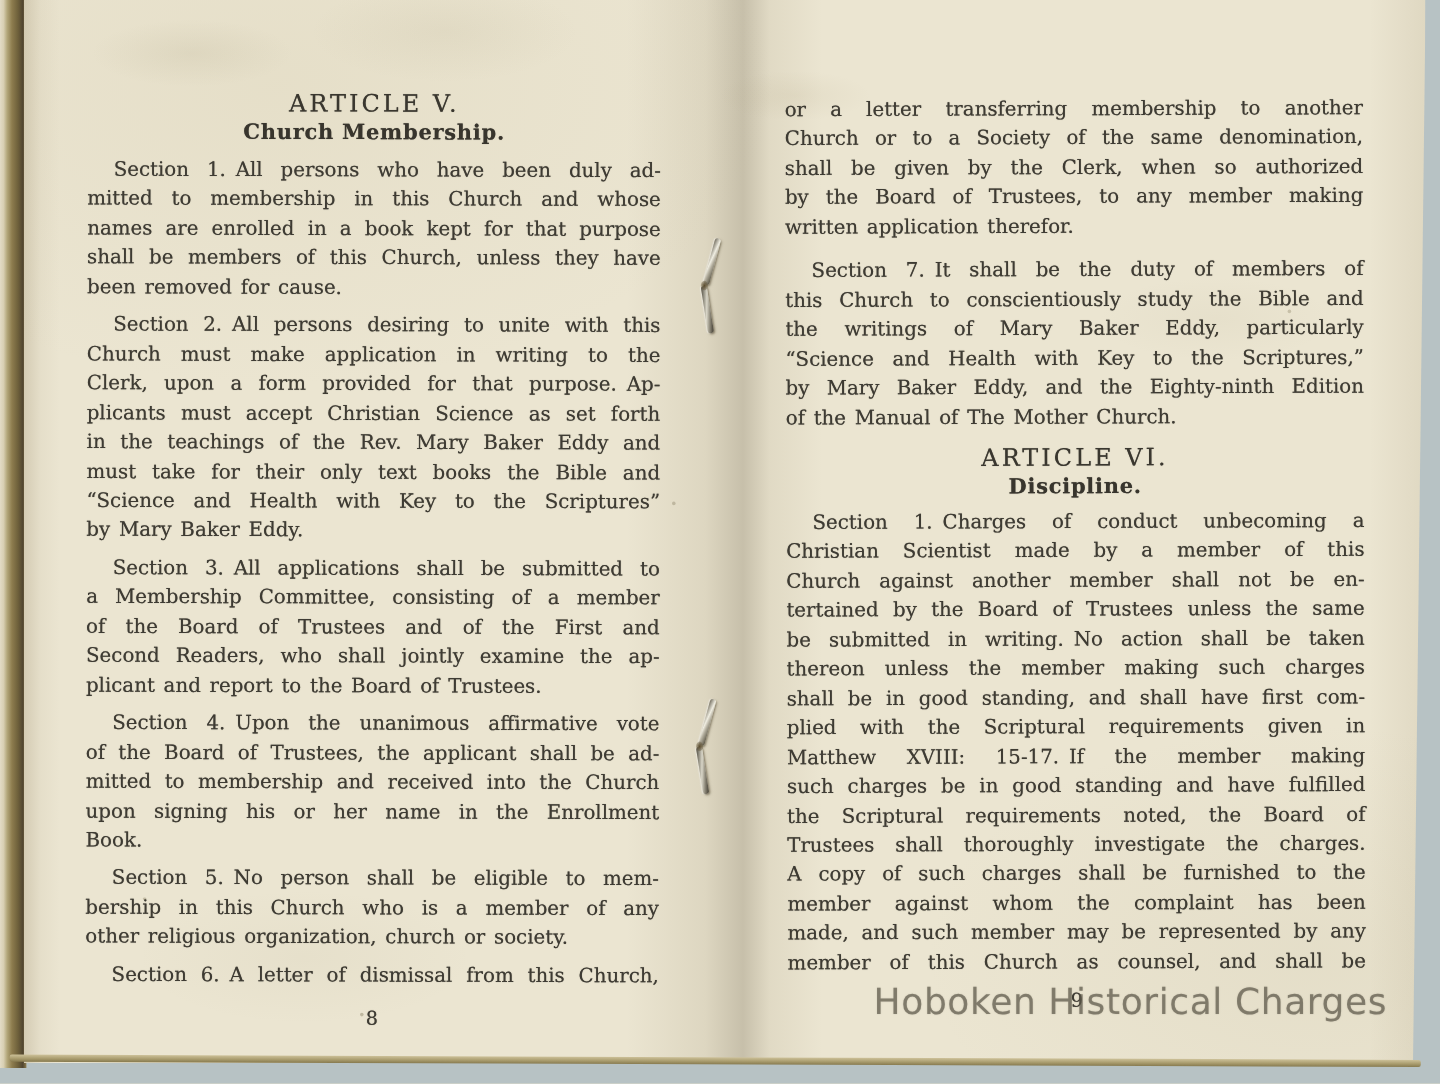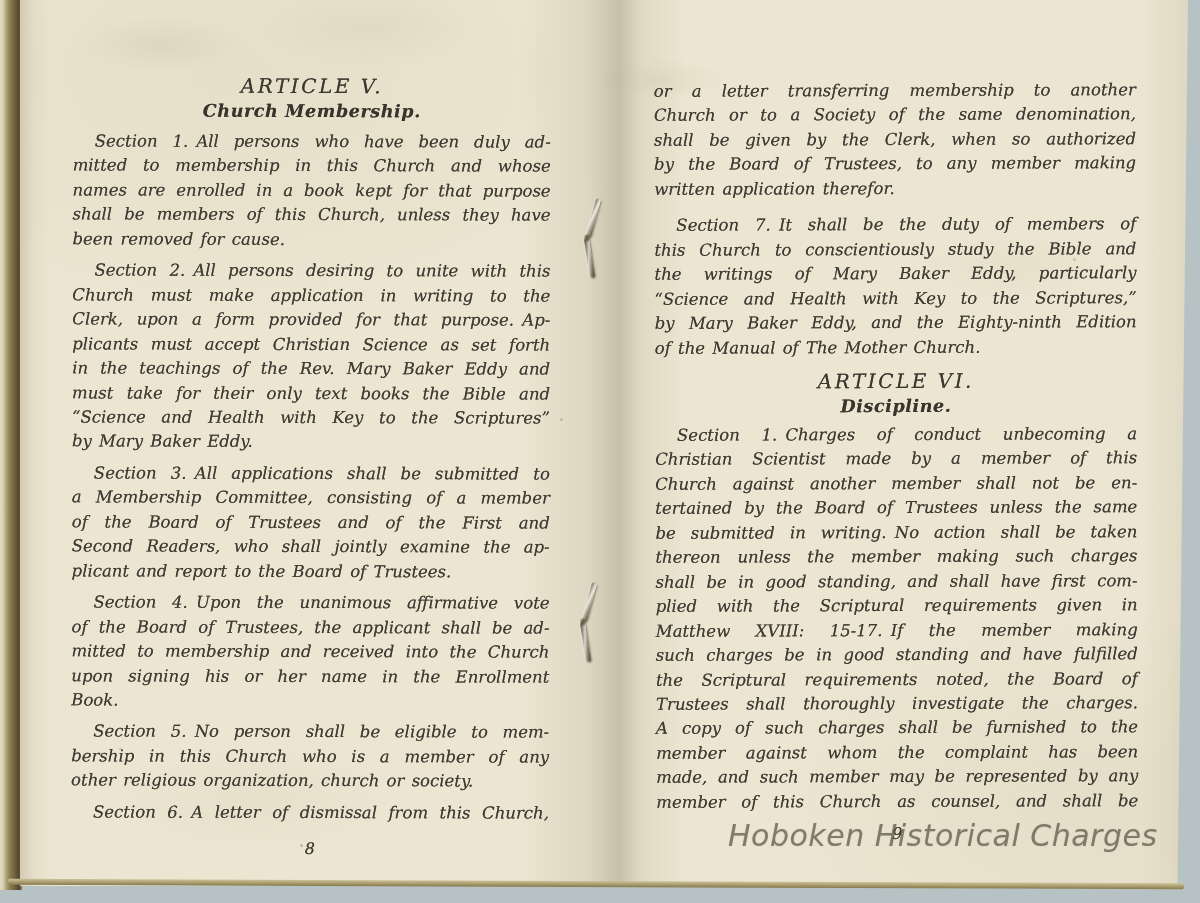--- a/index.html
+++ b/index.html
@@ -1,17 +1,17 @@
 <!DOCTYPE html>
 <html><head>
 <meta charset="utf-8">
 <style>
   html,body{margin:0;padding:0;width:1200px;height:903px;overflow:hidden;}
   body{background:#b7c2c4;font-family:"DejaVu Serif","Liberation Serif",serif;}
-  .scan{position:absolute;left:0;top:0;width:1200px;height:903px;font-style:italic;}
+  .scan{position:absolute;left:0;top:0;width:1200px;height:903px;}
 
   
   .left-spine{position:absolute;left:0;top:0;width:22px;height:890px;z-index:1;
     background:linear-gradient(90deg,#e3dcc6 0px,#d8cfb2 3px,#b2a679 6px,#8d7c4e 10px,#6e603b 15px,#514530 19px,#8d7c4e 22px);}
 
   
   .pages{position:absolute;left:20px;top:0;width:1168px;height:886px;z-index:2;
     background:
       radial-gradient(ellipse 700px 420px at 18% 8%, rgba(190,178,140,0.12), rgba(0,0,0,0) 60%),
       radial-gradient(ellipse 500px 300px at 92% 90%, rgba(170,160,125,0.10), rgba(0,0,0,0) 65%),

